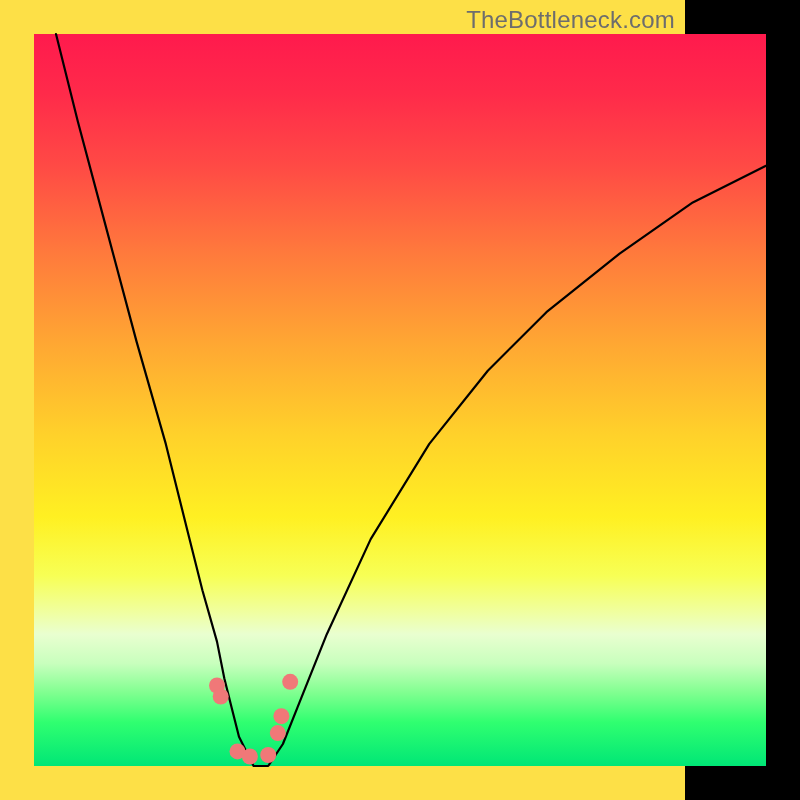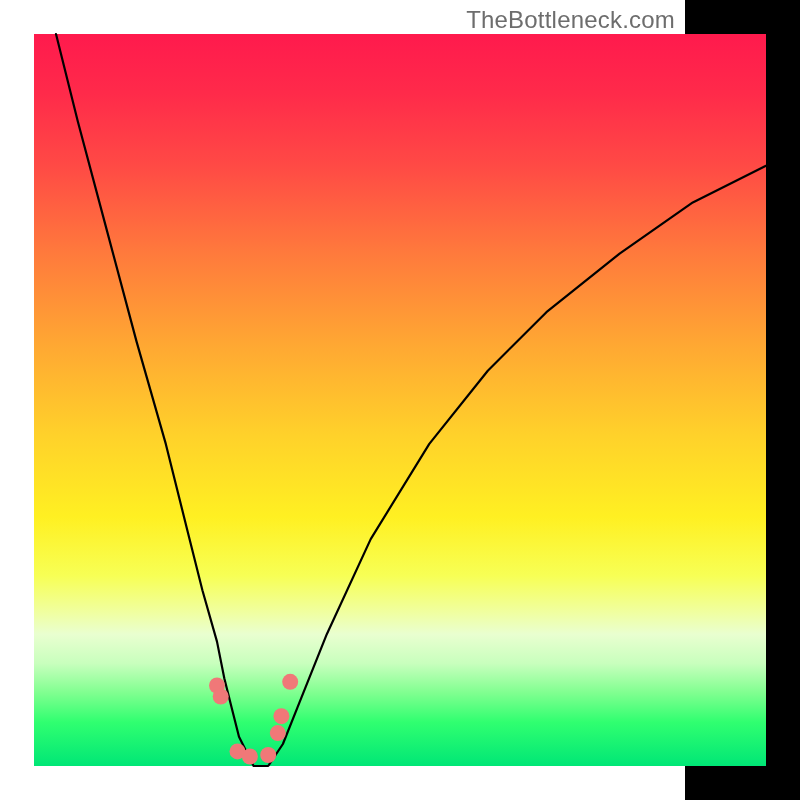--- a/index.html
+++ b/index.html
@@ -10,21 +10,21 @@
     background: #000;
     overflow: hidden;
     font-family: Arial, Helvetica, sans-serif;
   }
   .frame {
     position: absolute;
     left: 0;
     top: 0;
     width: 685px;
     height: 800px;
-    background: #ffffff;
+    background: #fde047;
   }
   .plot {
     position: absolute;
     left: 34px;
     top: 34px;
     width: 732px;
     height: 732px;
     
     background: linear-gradient(to bottom,
       #ff1a4d 0%,

